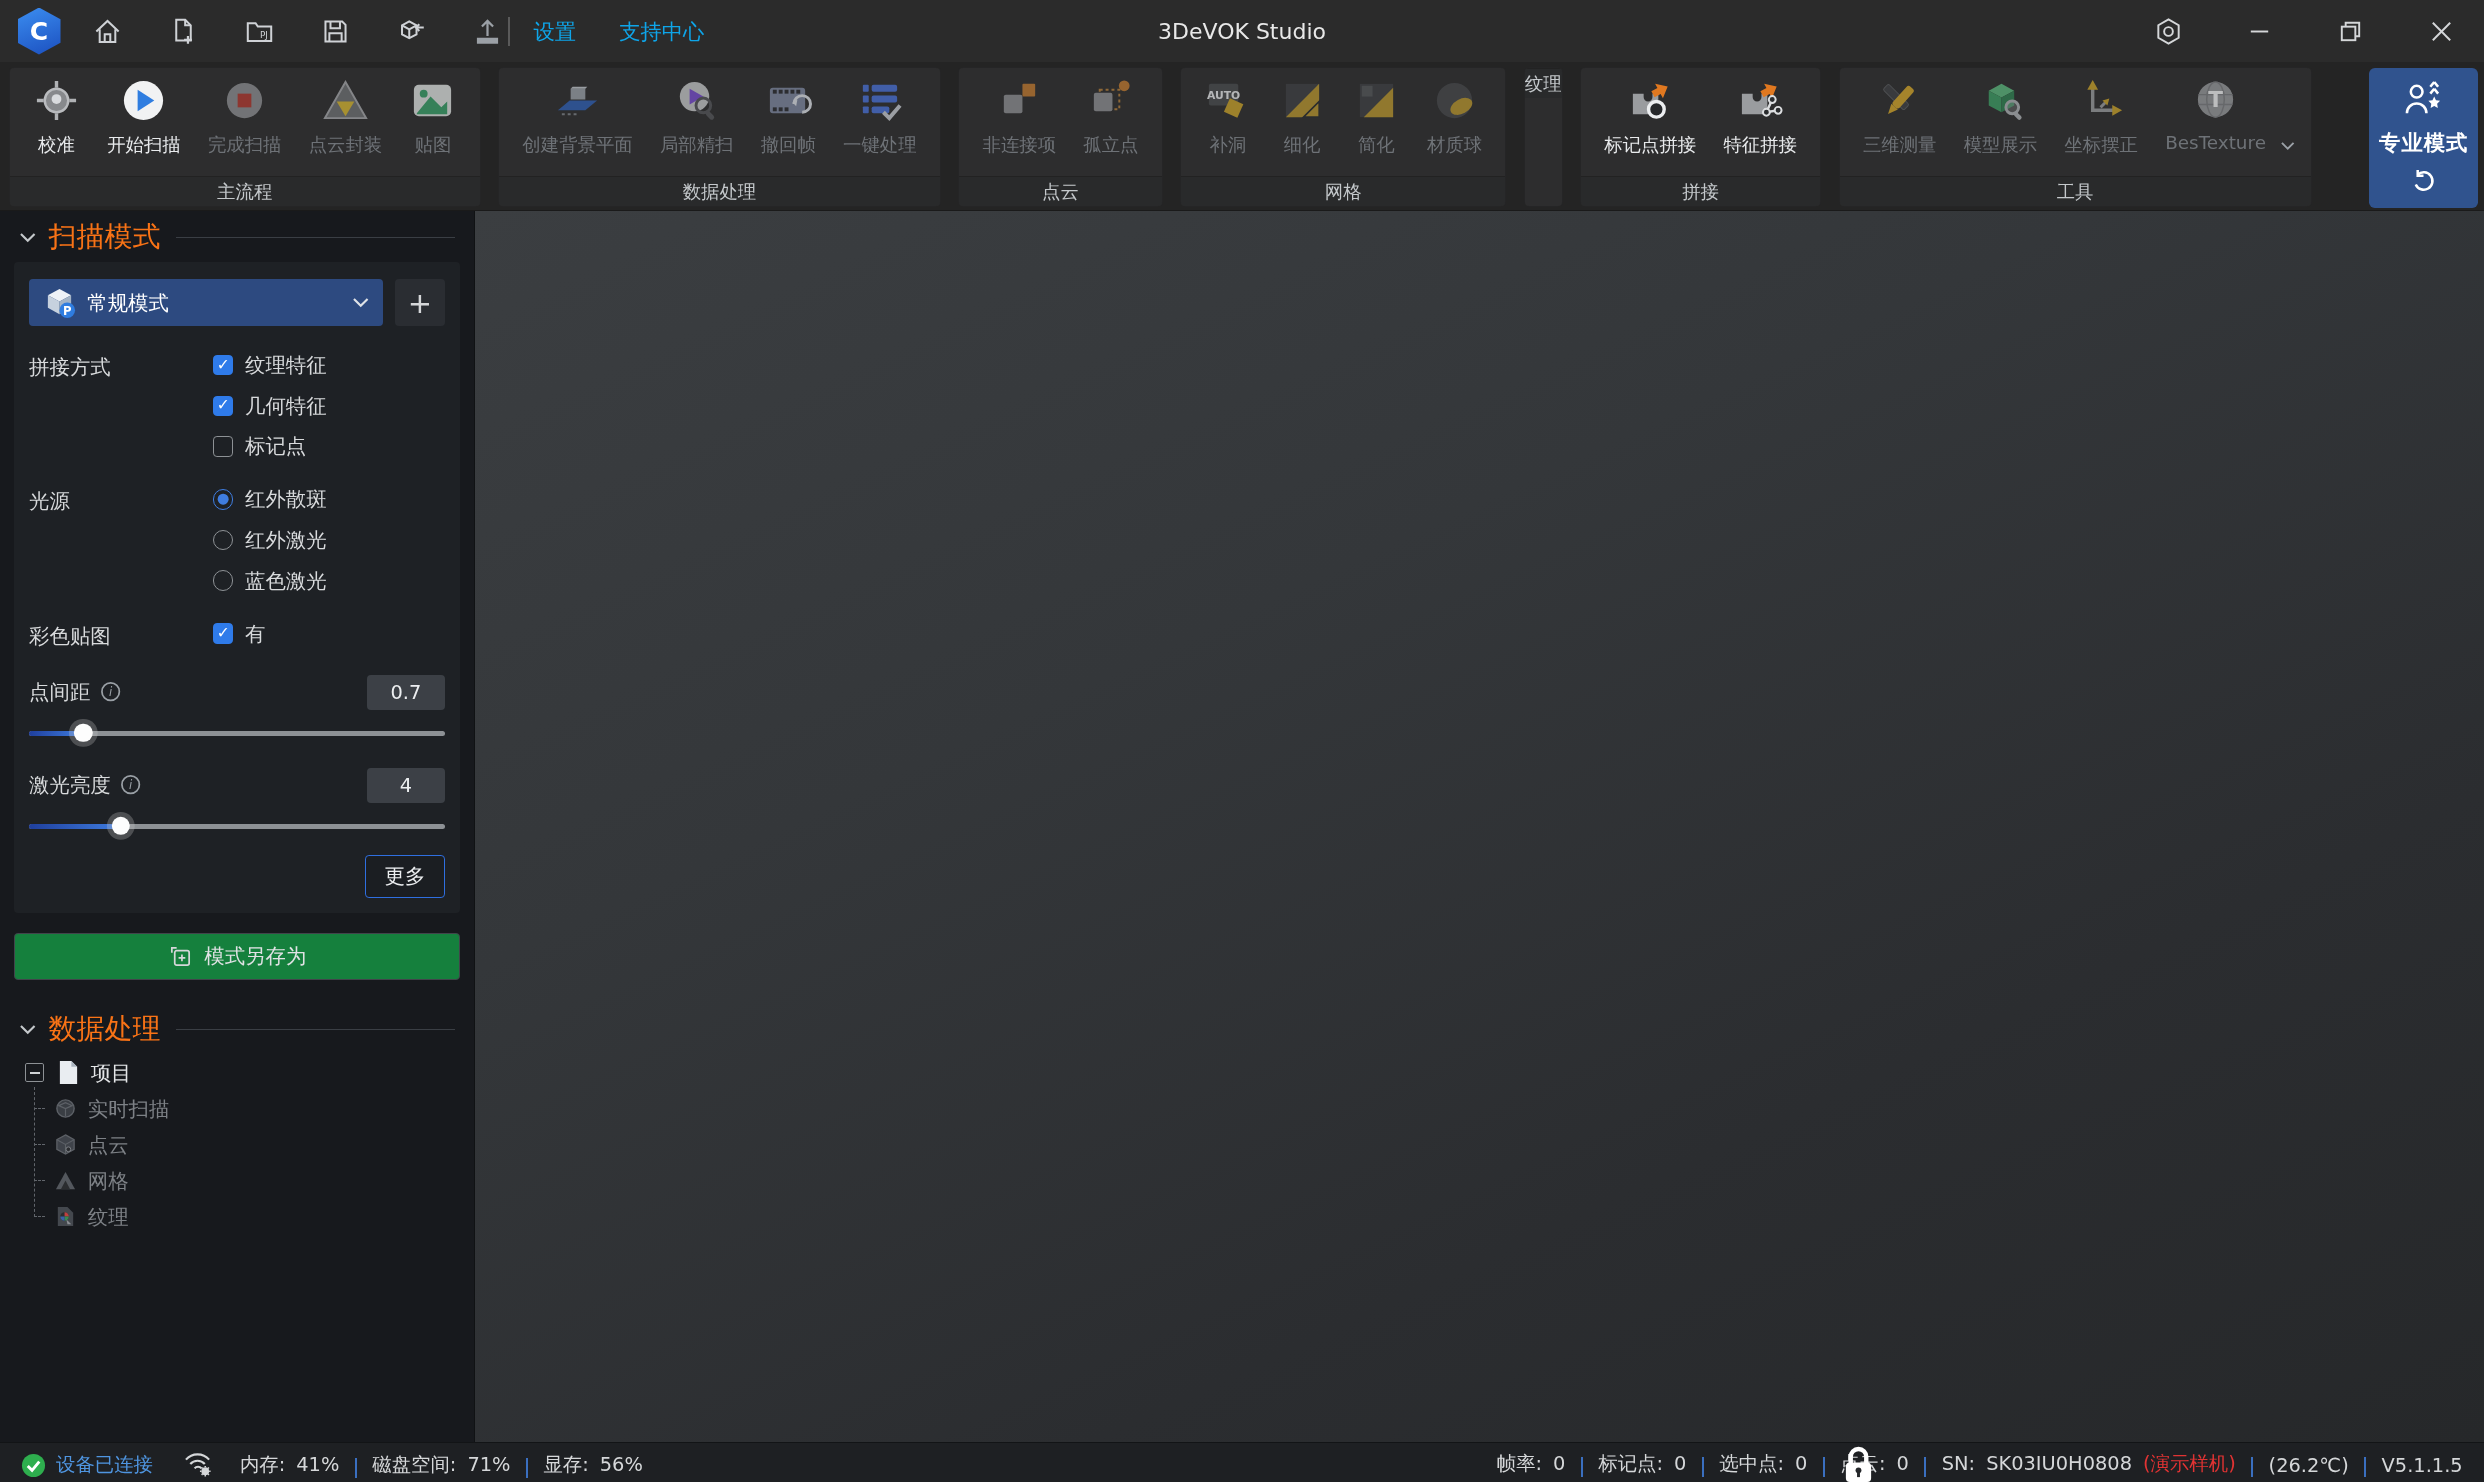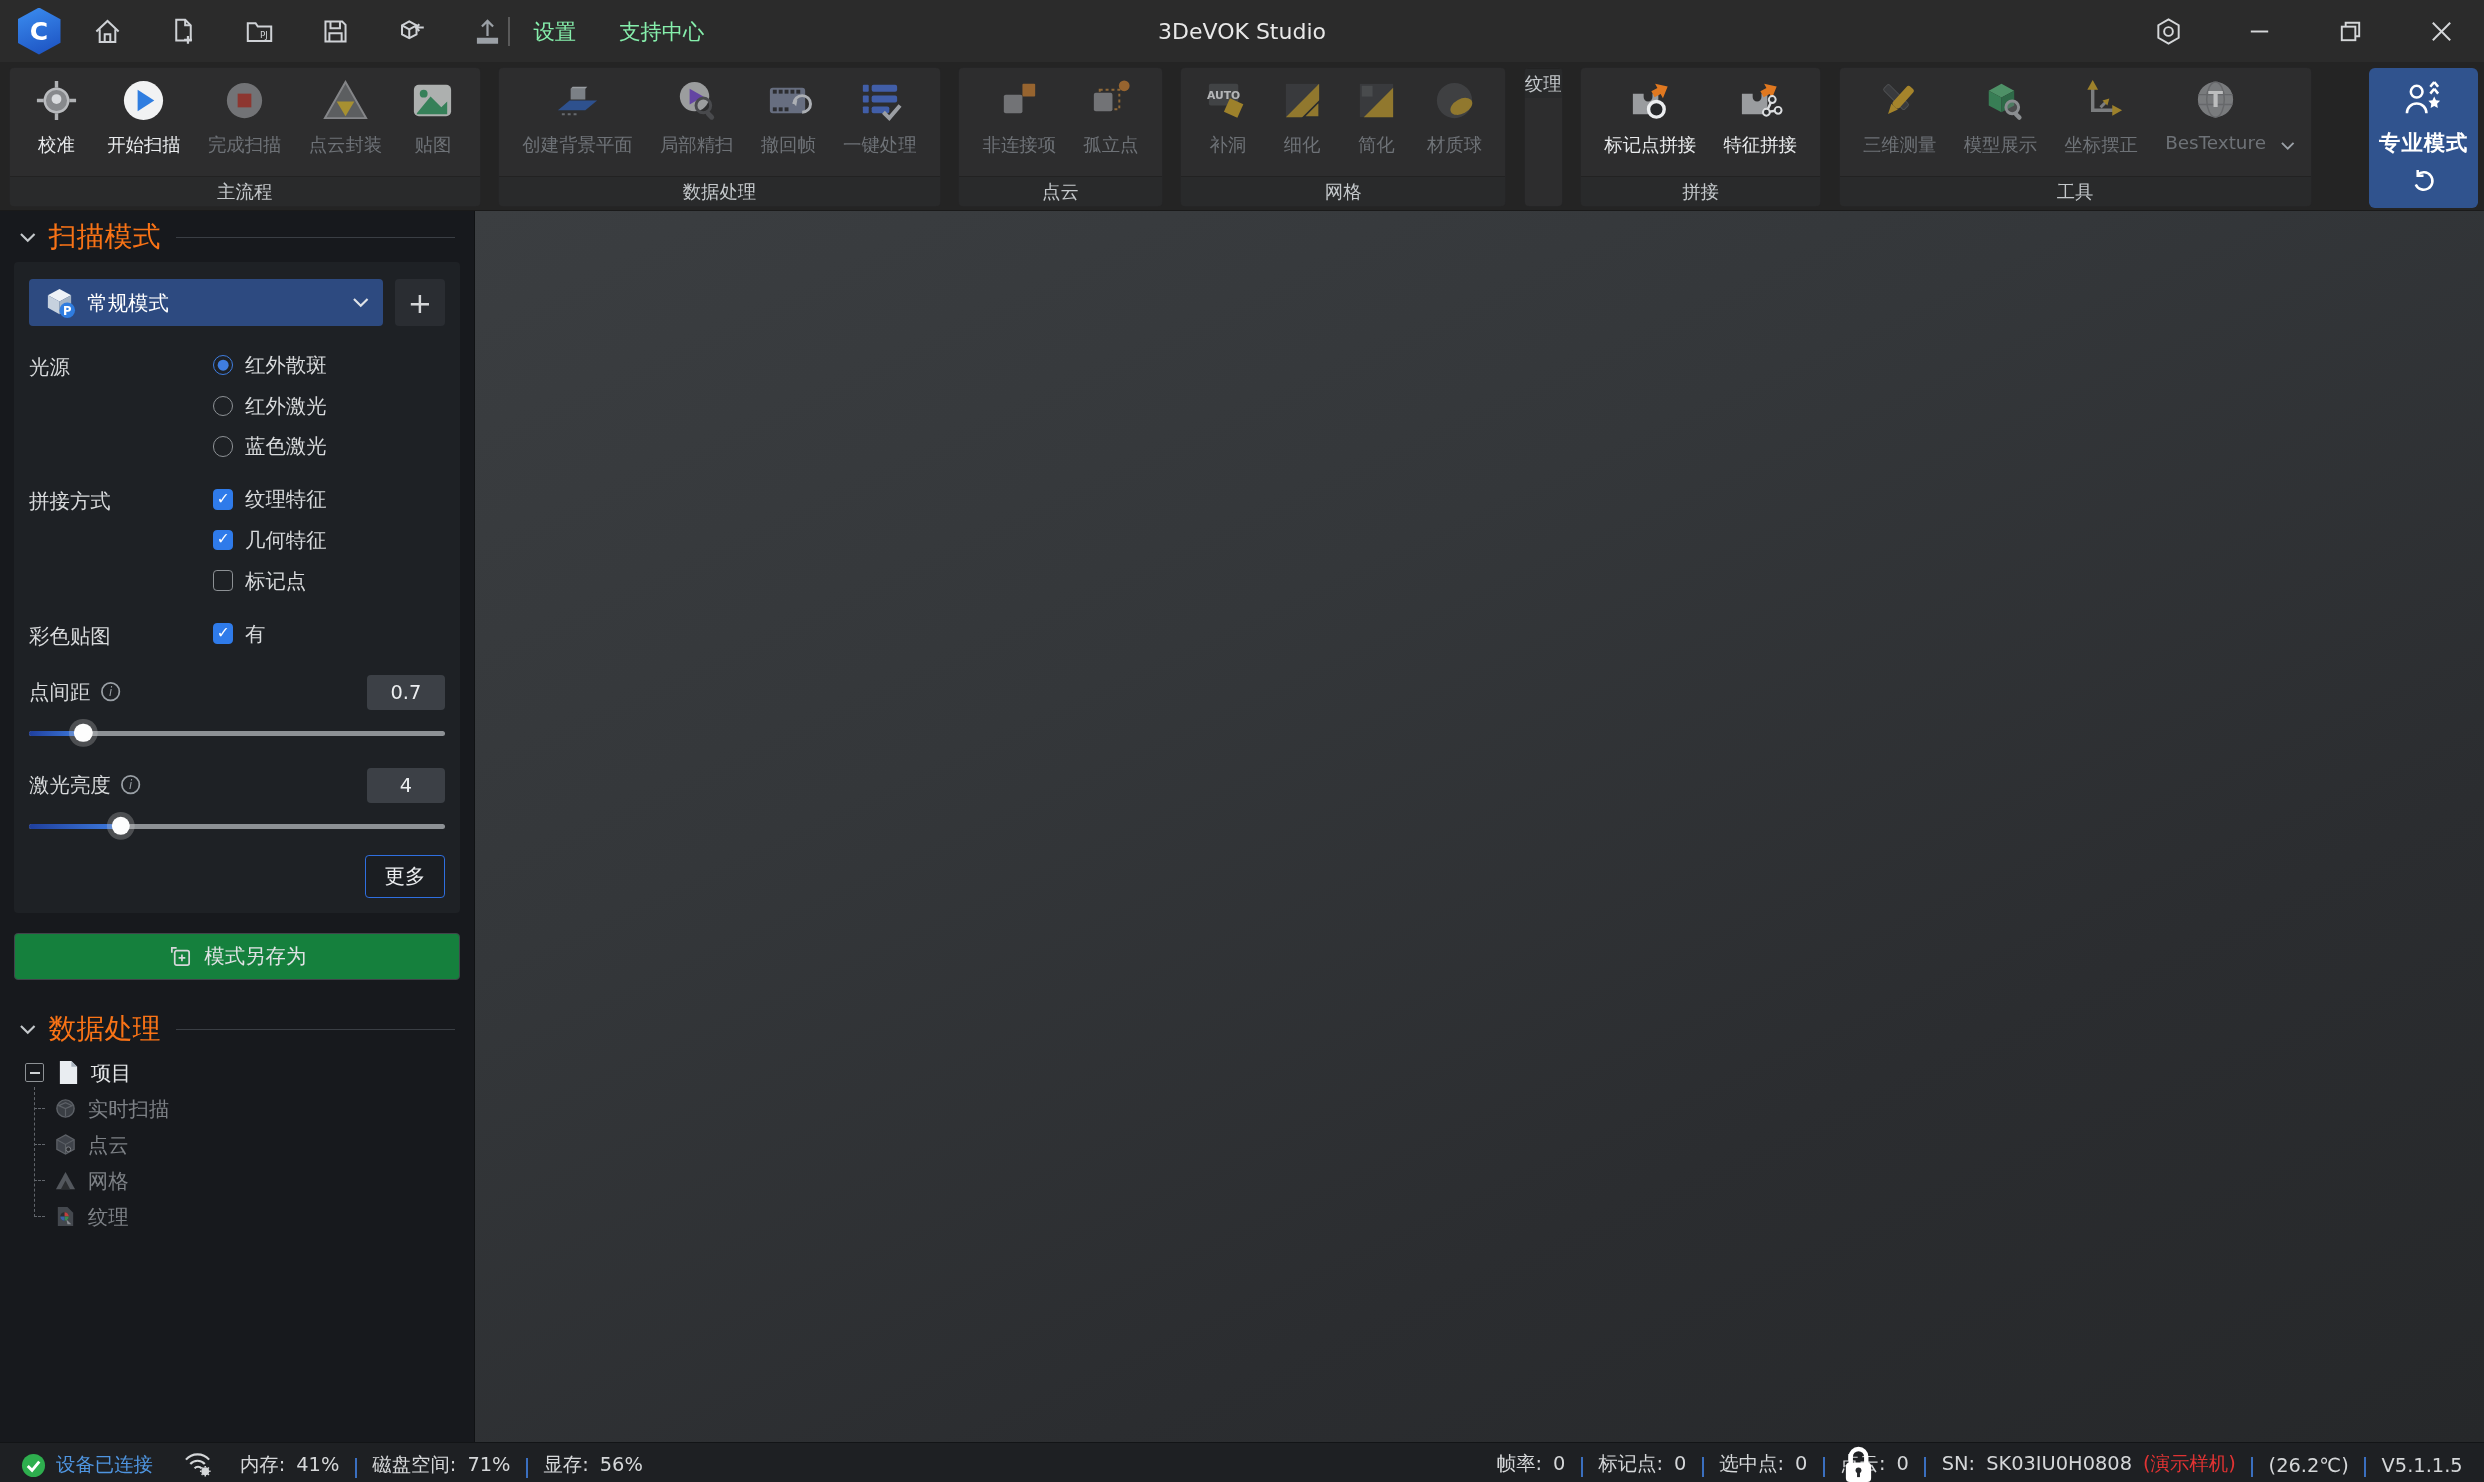--- a/index.html
+++ b/index.html
@@ -6,21 +6,21 @@
   html,body { width:2484px; height:1483px; overflow:hidden; }
   body { font-family:"DejaVu Sans","Liberation Sans",sans-serif; background:#232323; color:#d8d8d8; }
   .app { width:2484px; height:1483px; display:flex; flex-direction:column; }
 
   
   .titlebar { height:62px; background:#2b2b2b; display:flex; align-items:center; padding:0 17.5px; position:relative; flex:0 0 auto; }
   .logo { width:43px; height:47px; background:linear-gradient(160deg,#3b8df0,#1b4fbf); clip-path:polygon(50% 0,100% 25%,100% 75%,50% 100%,0 75%,0 25%); display:flex; align-items:center; justify-content:center; color:#fff; font-weight:bold; font-size:25px; margin-right:29px; }
   .tb-icons { display:flex; align-items:center; gap:41px; }
   .tb-btn { width:35px; height:35px; display:flex; align-items:center; justify-content:center; cursor:pointer; }
   .tb-sep { width:1.9px; height:29px; background:#5a5a5a; margin:0 3.9px; }
-  .tb-menu { display:flex; gap:43px; margin-left:19.4px; font-size:21.3px; color:#86efac; }
+  .tb-menu { display:flex; gap:43px; margin-left:19.4px; font-size:21.3px; color:#0ea5e9; }
   .tb-menu span { cursor:pointer; }
   .tb-title { position:absolute; left:50%; top:50%; transform:translate(-50%,-50%); font-size:22px; color:#e8e8e8; }
   .win-controls { margin-left:auto; display:flex; align-items:center; gap:56px; padding-right:7.8px; }
   .win-btn { width:35px; height:35px; display:flex; align-items:center; justify-content:center; cursor:pointer; }
 
   
   .ribbon { height:149px; background:#242424; display:flex; align-items:flex-start; padding:5.8px 0 0 9.7px; gap:19.4px; position:relative; border-bottom:1px solid #1a1a1a; flex:0 0 auto; }
   .rgroup { background:#2d2d2e; border-radius:3.9px; display:flex; flex-direction:column; height:138px; overflow:hidden; box-shadow:0 0 0 1px #252526; }
   .ritems { flex:1; display:flex; align-items:flex-start; padding:7.8px 9.7px 0; }
   .ritem { display:flex; flex-direction:column; align-items:center; padding:1.9px 13.6px; cursor:pointer; }
@@ -512,20 +512,38 @@
                 </svg>
             </span>
             <span class="msel-label">常规模式</span>
             <span>
               <svg width="17.5" height="10.7" viewBox="0 0 18 11">
                   <path d="M2 2 L9 9 L16 2" fill="none" stroke="#dfe3e7" stroke-width="2.2"></path>
                 </svg>
             </span>
           </div>
           <div class="add-btn">+</div>
+        </div>
+
+        <div class="form-row">
+          <div class="form-label">拼接方式</div>
+          <div class="opt-col">
+            <div class="opt">
+              <span class="checkbox on"></span>
+              <span class="olabel">纹理特征</span>
+            </div>
+            <div class="opt">
+              <span class="checkbox on"></span>
+              <span class="olabel">几何特征</span>
+            </div>
+            <div class="opt">
+              <span class="checkbox"></span>
+              <span class="olabel">标记点</span>
+            </div>
+          </div>
         </div>
 
         <div class="form-row">
           <div class="form-label">光源</div>
           <div class="opt-col">
             <div class="opt">
               <span class="radio on"></span>
               <span class="olabel">红外散斑</span>
             </div>
             <div class="opt">
@@ -533,38 +551,20 @@
               <span class="olabel">红外激光</span>
             </div>
             <div class="opt">
               <span class="radio"></span>
               <span class="olabel">蓝色激光</span>
             </div>
           </div>
         </div>
 
         <div class="form-row">
-          <div class="form-label">拼接方式</div>
-          <div class="opt-col">
-            <div class="opt">
-              <span class="checkbox on"></span>
-              <span class="olabel">纹理特征</span>
-            </div>
-            <div class="opt">
-              <span class="checkbox on"></span>
-              <span class="olabel">几何特征</span>
-            </div>
-            <div class="opt">
-              <span class="checkbox"></span>
-              <span class="olabel">标记点</span>
-            </div>
-          </div>
-        </div>
-
-        <div class="form-row">
           <div class="form-label">彩色贴图</div>
           <div class="opt-col">
             <div class="opt">
               <span class="checkbox on"></span>
               <span class="olabel">有</span>
             </div>
           </div>
         </div>
 
         <div class="slider-block">

